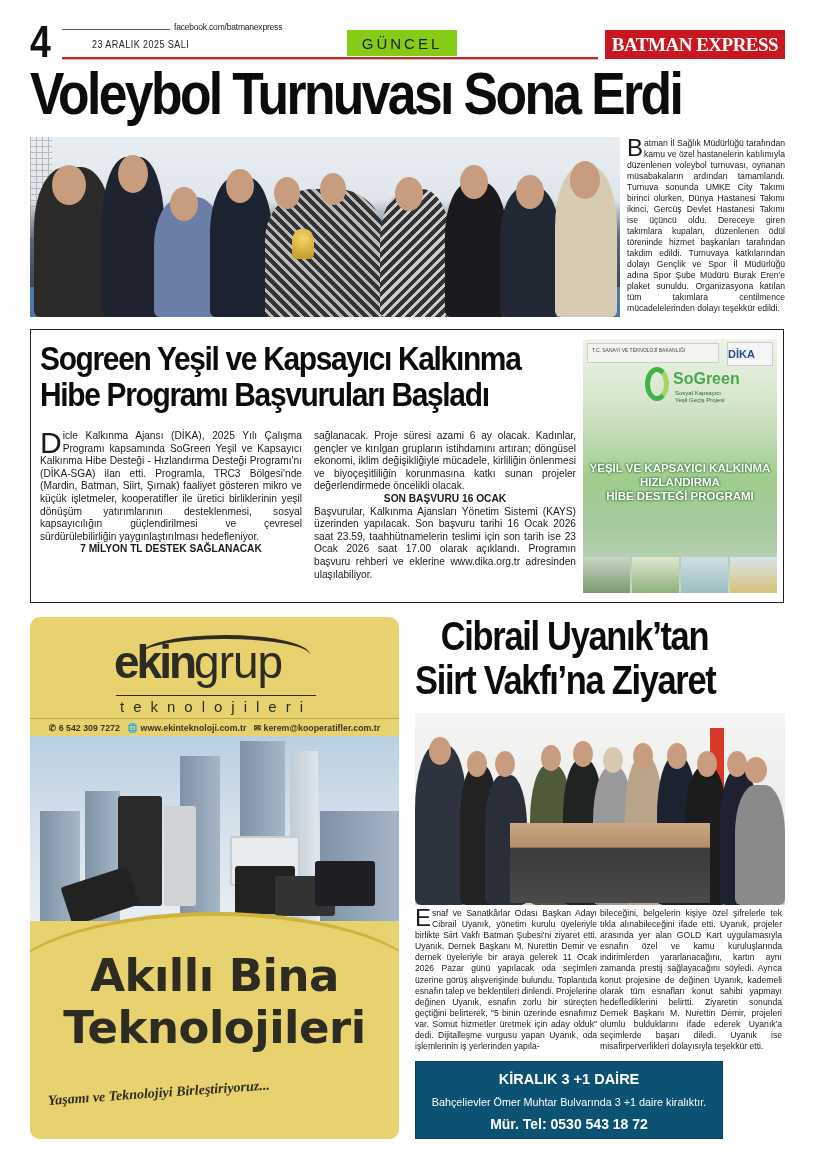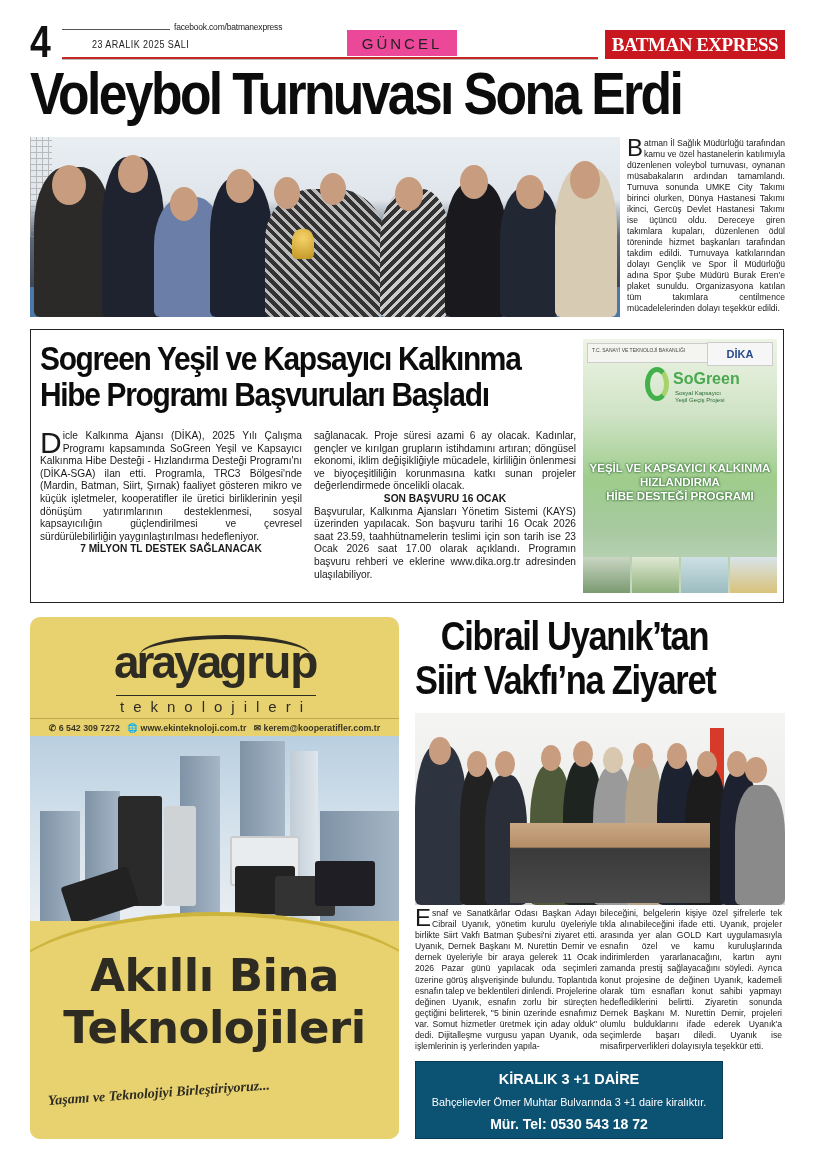--- a/index.html
+++ b/index.html
@@ -4,21 +4,21 @@
 <style>
   * { box-sizing: border-box; margin: 0; padding: 0; }
   html, body { width: 815px; height: 1169px; background: #ffffff; overflow: hidden; }
   body { position: relative; font-family: "Liberation Sans", sans-serif; color: #111; }
 
   
   .page-num { position: absolute; left: 30px; top: 20px; font: bold 44px/1 "Liberation Sans", sans-serif; color: #111; letter-spacing: -2px; transform: scaleX(0.85); transform-origin: left top; }
   .fb-line { position: absolute; left: 62px; top: 29px; width: 108px; border-top: 1px solid #555; }
   .fb-link { position: absolute; left: 174px; top: 22px; font-size: 8.5px; color: #222; letter-spacing: -0.2px; }
   .date { position: absolute; left: 92px; top: 39px; font-size: 10px; color: #222; letter-spacing: 0.5px; transform: scaleX(0.9); transform-origin: left top; }
-  .section-tag { position: absolute; left: 347px; top: 30px; width: 110px; height: 26px; background: #ec4899; text-align: center; font-size: 15px; letter-spacing: 3px; color: #222; line-height: 28px; }
+  .section-tag { position: absolute; left: 347px; top: 30px; width: 110px; height: 26px; background: #84cc16; text-align: center; font-size: 15px; letter-spacing: 3px; color: #222; line-height: 28px; }
   .rule-red { position: absolute; left: 62px; top: 57px; width: 536px; height: 2px; background: #c62828; }
   .rule-grey { position: absolute; left: 62px; top: 59px; width: 536px; height: 1px; background: #bbb; }
   .brand { position: absolute; left: 605px; top: 30px; width: 180px; height: 29px; background: #c8171e; color: #fff; text-align: center; font: bold 19px/30px "Liberation Serif", serif; letter-spacing: -0.5px; }
 
   .headline-1 { position: absolute; left: 30px; top: 64px; width: 760px; font: bold 60px/1 "Liberation Sans", sans-serif; letter-spacing: -3px; transform: scaleX(0.86); transform-origin: left top; white-space: nowrap; color: #0c0c0c; }
 
   
   .photo-volley { position: absolute; left: 30px; top: 137px; width: 590px; height: 180px; overflow: hidden; background: linear-gradient(180deg,#e9eef3 0%,#dfe5ea 35%,#5c6a7a 55%,#2d3340 100%); }
   .photo-volley .net { position: absolute; left: 0; top: 0; width: 22px; height: 100px; background: repeating-linear-gradient(90deg,#999 0 1px,transparent 1px 6px), repeating-linear-gradient(0deg,#999 0 1px,transparent 1px 6px); opacity: .6; }
   .photo-volley .floor { position: absolute; left: 0; bottom: 0; width: 100%; height: 30px; background: #4a78a8; }
@@ -31,32 +31,32 @@
 
   
   .box-sogreen { position: absolute; left: 30px; top: 329px; width: 754px; height: 274px; border: 1.5px solid #222; }
   .headline-2 { position: absolute; left: 9px; top: 10px; width: 540px; font: bold 34px/36px "Liberation Sans", sans-serif; letter-spacing: -1.5px; transform: scaleX(0.88); transform-origin: left top; white-space: nowrap; color: #0c0c0c; }
   .sg-col { position: absolute; top: 100px; width: 262px; font-size: 10.2px; line-height: 12.6px; text-align: justify; color: #1a1a1a; }
   .sg-col.c1 { left: 9px; }
   .sg-col.c2 { left: 283px; }
   .subhead { display: block; text-align: center; font-weight: bold; }
   .sg-poster { position: absolute; left: 552px; top: 9px; width: 194px; height: 254px; background: linear-gradient(180deg,#eef4e6 0%,#cfe3c5 30%,#9fcd8c 55%,#a7c9a0 75%,#c7d9c5 100%); overflow: hidden; }
   .sg-topbar { position: absolute; left: 4px; top: 4px; width: 132px; height: 20px; background: #f4f4f0; border: 1px solid #ccc; font-size: 5px; color: #444; padding: 3px 4px; }
-  .sg-dika { position: absolute; right: 4px; top: 3px; width: 66px; height: 24px; background: #f6f6f6; border: 1px solid #ccc; font: bold 11px/22px "Liberation Sans", sans-serif; color: #2a4a8a; text-align: center; }
+  .sg-dika { position: absolute; right: 4px; top: 3px; width: 46px; height: 24px; background: #f6f6f6; border: 1px solid #ccc; font: bold 11px/22px "Liberation Sans", sans-serif; color: #2a4a8a; text-align: left; }
   .sg-logo { position: absolute; left: 62px; top: 28px; width: 24px; height: 34px; border: 5px solid #43b04a; border-radius: 50%; border-right-color: #a8d36b; }
   .sg-brand { position: absolute; left: 90px; top: 32px; font: bold 16px/1 "Liberation Sans", sans-serif; color: #4aa84e; }
   .sg-brand-sub { position: absolute; left: 92px; top: 51px; font-size: 6px; line-height: 7px; color: #2c6a36; }
   .sg-prog { position: absolute; left: 0; top: 122px; width: 100%; text-align: center; font: bold 11.5px/14px "Liberation Sans", sans-serif; color: #ffffff; text-shadow: 0 0 3px #3a7a3a, 0 0 2px #2a5a2a; }
   .sg-strip { position: absolute; left: 0; bottom: 0; width: 100%; height: 36px; display: flex; gap: 2px; }
   .sg-strip div { flex: 1; }
 
   
   .ad-ekin { position: absolute; left: 30px; top: 617px; width: 369px; height: 522px; border-radius: 10px; overflow: hidden; background: #e8d270; }
   .ekin-logo { position: absolute; left: 84px; top: 22px; font: bold 46px/1 "Liberation Sans", sans-serif; color: #2e2c22; letter-spacing: -3px; }
-  .ekin-logo .light { font-weight: bold; letter-spacing: -1px; }
+  .ekin-logo .light { font-weight: normal; letter-spacing: -1px; }
   .ekin-arc { position: absolute; left: 110px; top: 18px; width: 170px; height: 40px; border-top: 4px solid #2e2c22; border-radius: 50% 50% 0 0; }
   .ekin-sub { position: absolute; left: 86px; top: 78px; width: 200px; border-top: 1px solid #2e2c22; padding-top: 2px; text-align: center; font-size: 15px; letter-spacing: 9px; color: #2e2c22; }
   .ekin-contacts { position: absolute; left: 0; top: 101px; width: 100%; height: 18px; border-top: 1px solid #bda94a; font: bold 8.8px/18px "Liberation Sans", sans-serif; color: #3a3624; text-align: center; white-space: nowrap; }
   .ekin-city { position: absolute; left: 0; top: 119px; width: 100%; height: 185px; background: linear-gradient(180deg,#b9cfe0 0%,#d5e2ec 50%,#e9eef2 100%); overflow: hidden; }
   .bldg { position: absolute; bottom: 0; background: linear-gradient(90deg,#7f93a6,#a5b6c6); }
   .device { position: absolute; border-radius: 3px; }
   .ekin-wave { position: absolute; left: -30px; top: 295px; width: 430px; height: 260px; background: #e8d270; border-radius: 50% 50% 0 0 / 30% 30% 0 0; border-top: 4px solid #cdb43c; }
   .ekin-title { position: absolute; left: 0; top: 333px; width: 100%; text-align: center; font: bold 45px/52px "DejaVu Sans", sans-serif; color: #2e2c22; letter-spacing: -0.5px; }
   .ekin-slogan { position: absolute; left: 18px; top: 477px; font: italic bold 14px/1 "Liberation Serif", serif; color: #2e2c22; transform: rotate(-4deg); transform-origin: left center; }
 
@@ -153,21 +153,21 @@
       <div style="background:linear-gradient(#c9d6c4,#7a9a70);"></div>
       <div style="background:linear-gradient(#dfe8d2,#8fb07c);"></div>
       <div style="background:linear-gradient(#cde0e4,#9cbcc0);"></div>
       <div style="background:linear-gradient(#d8e4ea,#d8c27a);"></div>
     </div>
   </div>
 </div>
 
 <div class="ad-ekin">
   <div class="ekin-arc"></div>
-  <div class="ekin-logo"><span>araya</span><span class="light">grup</span></div>
+  <div class="ekin-logo"><span>ekin</span><span class="light">grup</span></div>
   <div class="ekin-sub">teknolojileri</div>
   <div class="ekin-contacts">
     <span>✆</span>
     <span>6 542 309 7272</span>
     &nbsp;&nbsp;<span>🌐</span>
     <span>www.ekinteknoloji.com.tr</span>
     &nbsp;&nbsp;<span>✉</span>
     <span>kerem@kooperatifler.com.tr</span>
   </div>
   <div class="ekin-city">

